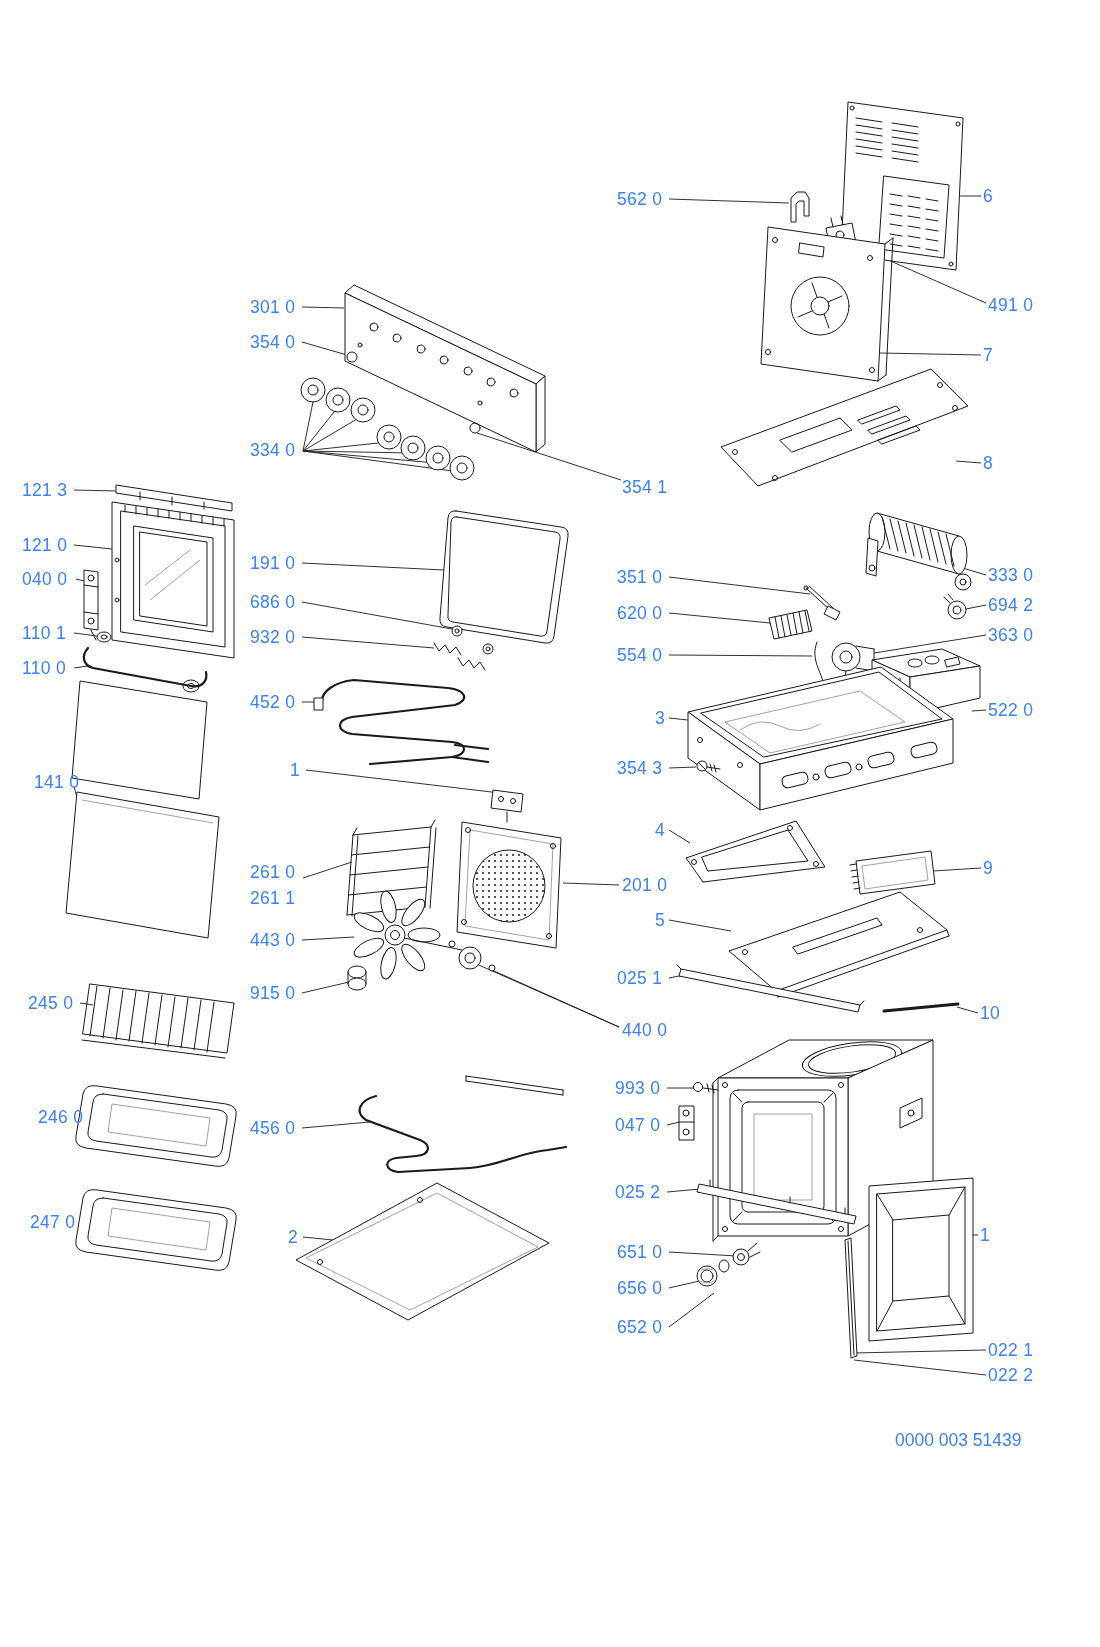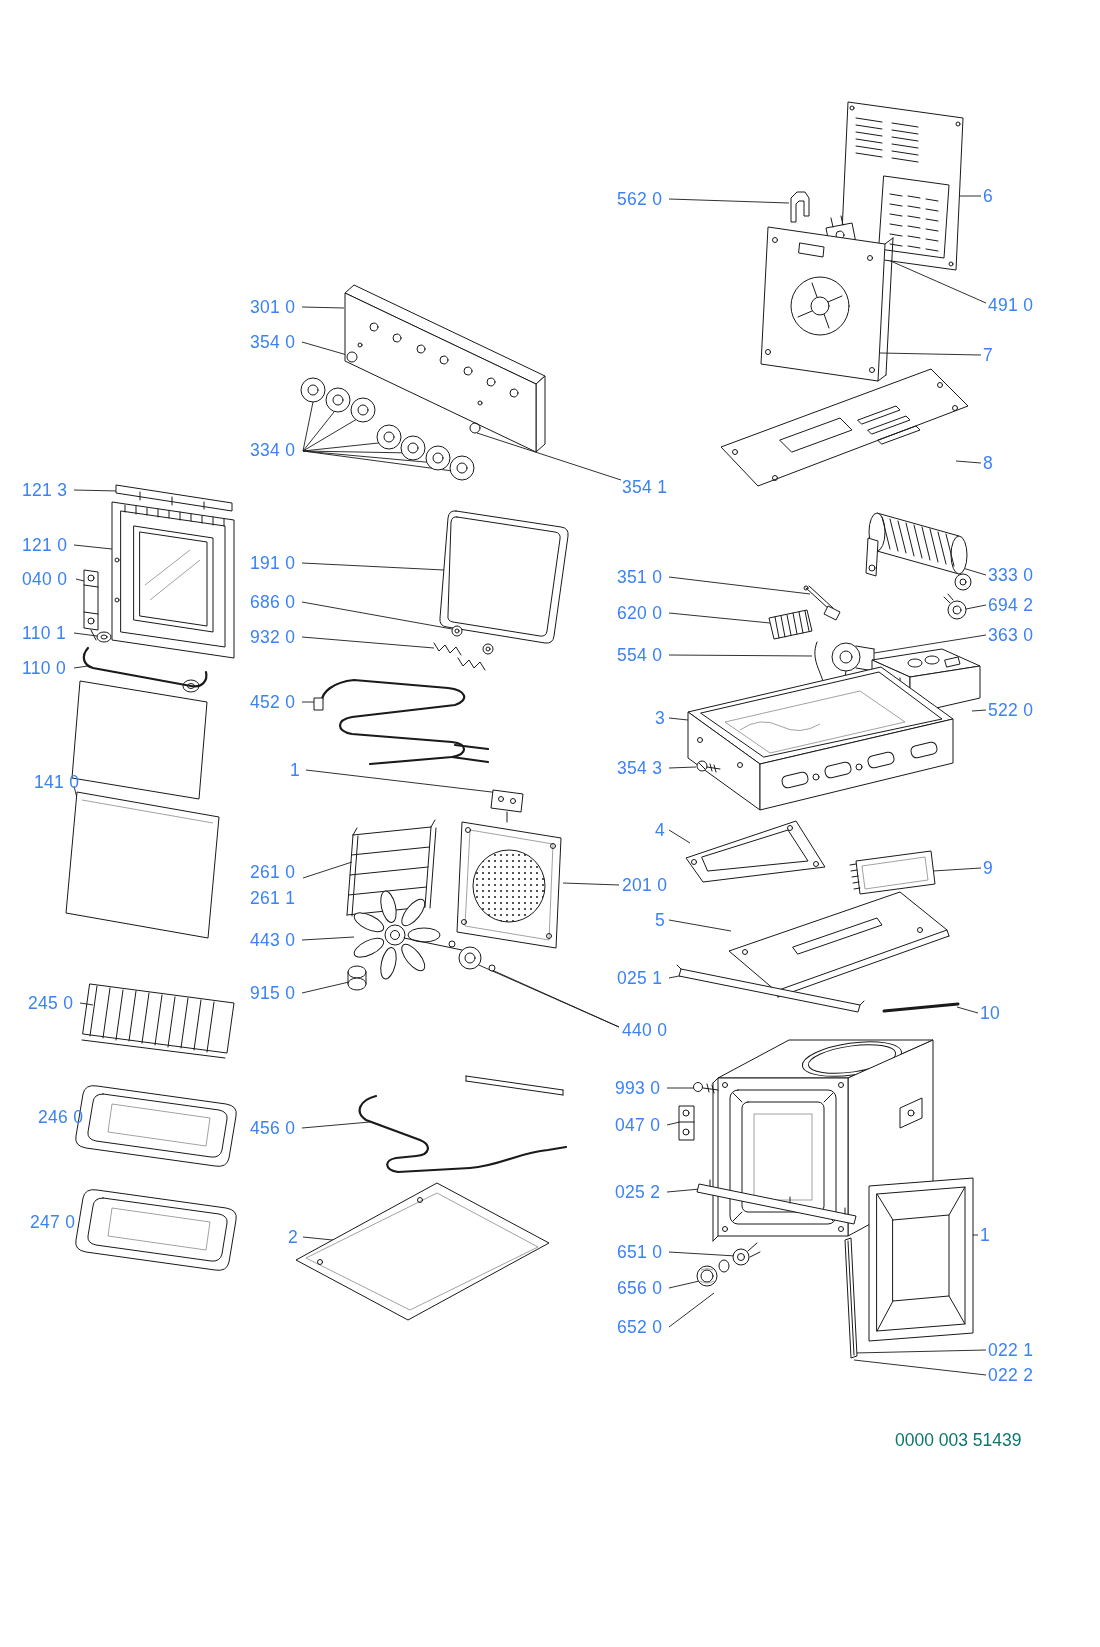--- a/index.html
+++ b/index.html
@@ -1,21 +1,21 @@
 <!DOCTYPE html>
 <html><head>
 <meta charset="utf-8">
 <style>
   html,body{margin:0;padding:0;background:#fff}
   .stage{position:relative;width:1100px;height:1647px;background:#fff;
          font-family:"Liberation Sans",sans-serif;overflow:hidden}
   .stage svg{position:absolute;left:0;top:0}
   .lbl{position:absolute;transform:translateY(-50%);font-size:17.5px;color:#3b82f6;
        white-space:nowrap;letter-spacing:.3px}
-  .footer{position:absolute;font-size:17.5px;color:#0f766e;white-space:nowrap}
+  .footer{position:absolute;font-size:17.5px;color:#3b82f6;white-space:nowrap}
   svg .ln{stroke:#1a1a1a;stroke-width:1;fill:none;stroke-linecap:round;stroke-linejoin:round}
   svg .fw{stroke:#1a1a1a;stroke-width:1;fill:#fff;stroke-linejoin:round}
   svg .thin{stroke:#8a8a8a;stroke-width:.8;fill:none}
   svg .tube{stroke:#1a1a1a;stroke-width:2.2;fill:none;stroke-linecap:round}
   svg .lead{stroke:#1a1a1a;stroke-width:.9;fill:none}
 </style>
 </head>
 <body>
 
 <div class="stage">

